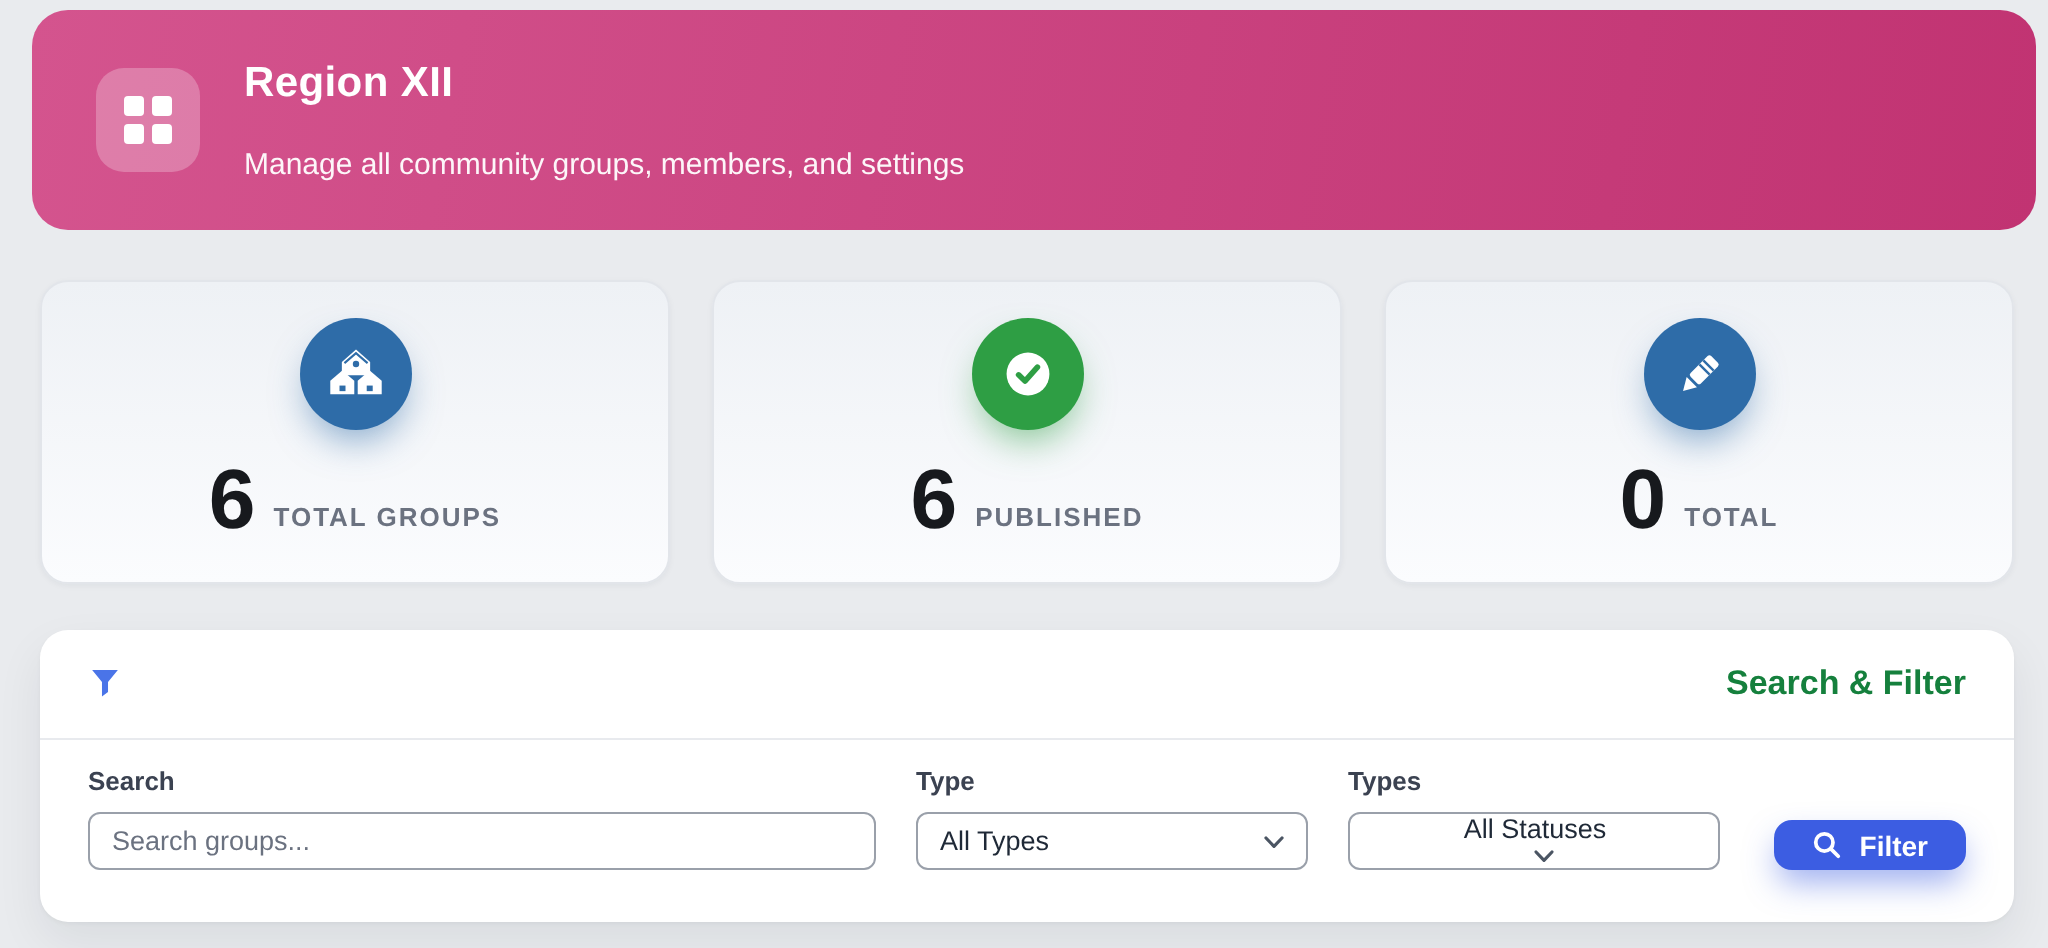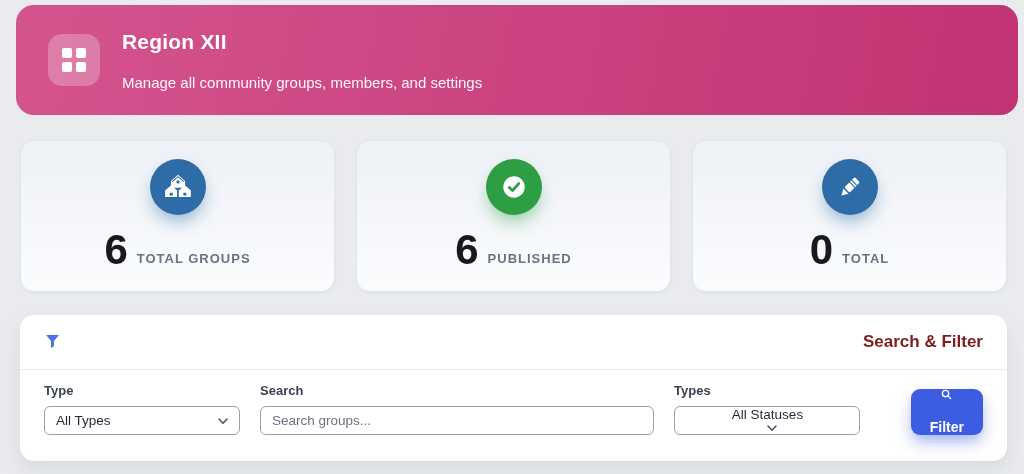--- a/index.html
+++ b/index.html
@@ -47,45 +47,44 @@
   
   .panel {
     position:absolute; left:20px; top:315px; width:987px; height:146px;
     background:#ffffff; border-radius:14px;
     box-shadow:0 10px 24px rgba(15,23,42,0.07), 0 1px 2px rgba(0,0,0,0.04);
   }
   .panel-header {
     height:55px; display:flex; align-items:center; justify-content:space-between;
     padding:0 24px; border-bottom:1px solid #e8eaee;
   }
-  .panel-title { font-size:17px; font-weight:700; color:#7f1d1d; }
+  .panel-title { font-size:17px; font-weight:700; color:#15803d; }
   .panel-body { display:flex; align-items:flex-end; gap:20px; padding:13px 24px 0 24px; }
   .field { display:flex; flex-direction:column; }
   .field-label { font-size:13px; font-weight:700; color:#3b4251; margin-bottom:8px; }
   .text-input {
     width:394px; height:29px; border:1px solid #9aa0aa; border-radius:6px;
     padding:0 11px; font-size:13.5px; font-family:"Liberation Sans", sans-serif;
     color:#1f2937; background:#ffffff; outline:none;
   }
   .text-input::placeholder { color:#6b7280; }
   .select {
     height:29px; border:1px solid #9aa0aa; border-radius:6px; background:#ffffff;
     display:flex; align-items:center; justify-content:space-between;
     padding:0 10px 0 11px; font-size:13.5px; color:#1f2937; cursor:pointer;
   }
   .select.type { width:196px; }
   .select.status { width:186px;flex-direction:column; }
   .chevron { width:12px; height:12px; margin-left:8px; flex:0 0 auto; }
   .filter-btn {
-    margin-left:auto; height:46px; padding:0 19px;
+    margin-left:auto; height:25px; padding:0 19px;
     background:#3c5de2; border:none; border-radius:9px; cursor:pointer;
-    display:flex; align-items:center; gap:19px;
+    display:flex; align-items:center; gap:9px;
     color:#ffffff; font-size:14px; font-weight:700; font-family:"Liberation Sans", sans-serif;
     box-shadow:0 8px 16px -2px rgba(60,93,226,0.5);
-    flex-direction:column;
   }
 </style>
 </head>
 <body>
 
 <header class="banner">
   <div class="banner-chip">
     <div class="grid-icon">
       <span></span>
         <span></span>
@@ -163,32 +162,32 @@
       <svg width="17" height="18" viewBox="0 0 18 18">
         <path d="M2.2 1.6 H15.8 L10.6 8 V13.2 L7.4 15.6 V8 Z" fill="#4a74e8"></path>
       </svg>
     </span>
     <span class="panel-title">Search &amp; Filter</span>
   </div>
 
   <div class="panel-body">
 
     <div class="field">
+      <label class="field-label">Search</label>
+      <input class="text-input" type="text" placeholder="Search groups..." style="">
+    </div>
+
+    <div class="field">
       <label class="field-label">Type</label>
       <div class="select type">
         <span>All Types</span>
         <svg class="chevron" viewBox="0 0 12 12">
           <path d="M2 4 L6 8.2 L10 4" stroke="#4b5563" stroke-width="1.6" fill="none" stroke-linecap="round" stroke-linejoin="round"></path>
         </svg>
       </div>
-    </div>
-
-    <div class="field">
-      <label class="field-label">Search</label>
-      <input class="text-input" type="text" placeholder="Search groups..." style="">
     </div>
 
     <div class="field">
       <label class="field-label">Types</label>
       <div class="select status">
         <span>All Statuses</span>
         <svg class="chevron" viewBox="0 0 12 12">
           <path d="M2 4 L6 8.2 L10 4" stroke="#4b5563" stroke-width="1.6" fill="none" stroke-linecap="round" stroke-linejoin="round"></path>
         </svg>
       </div>

